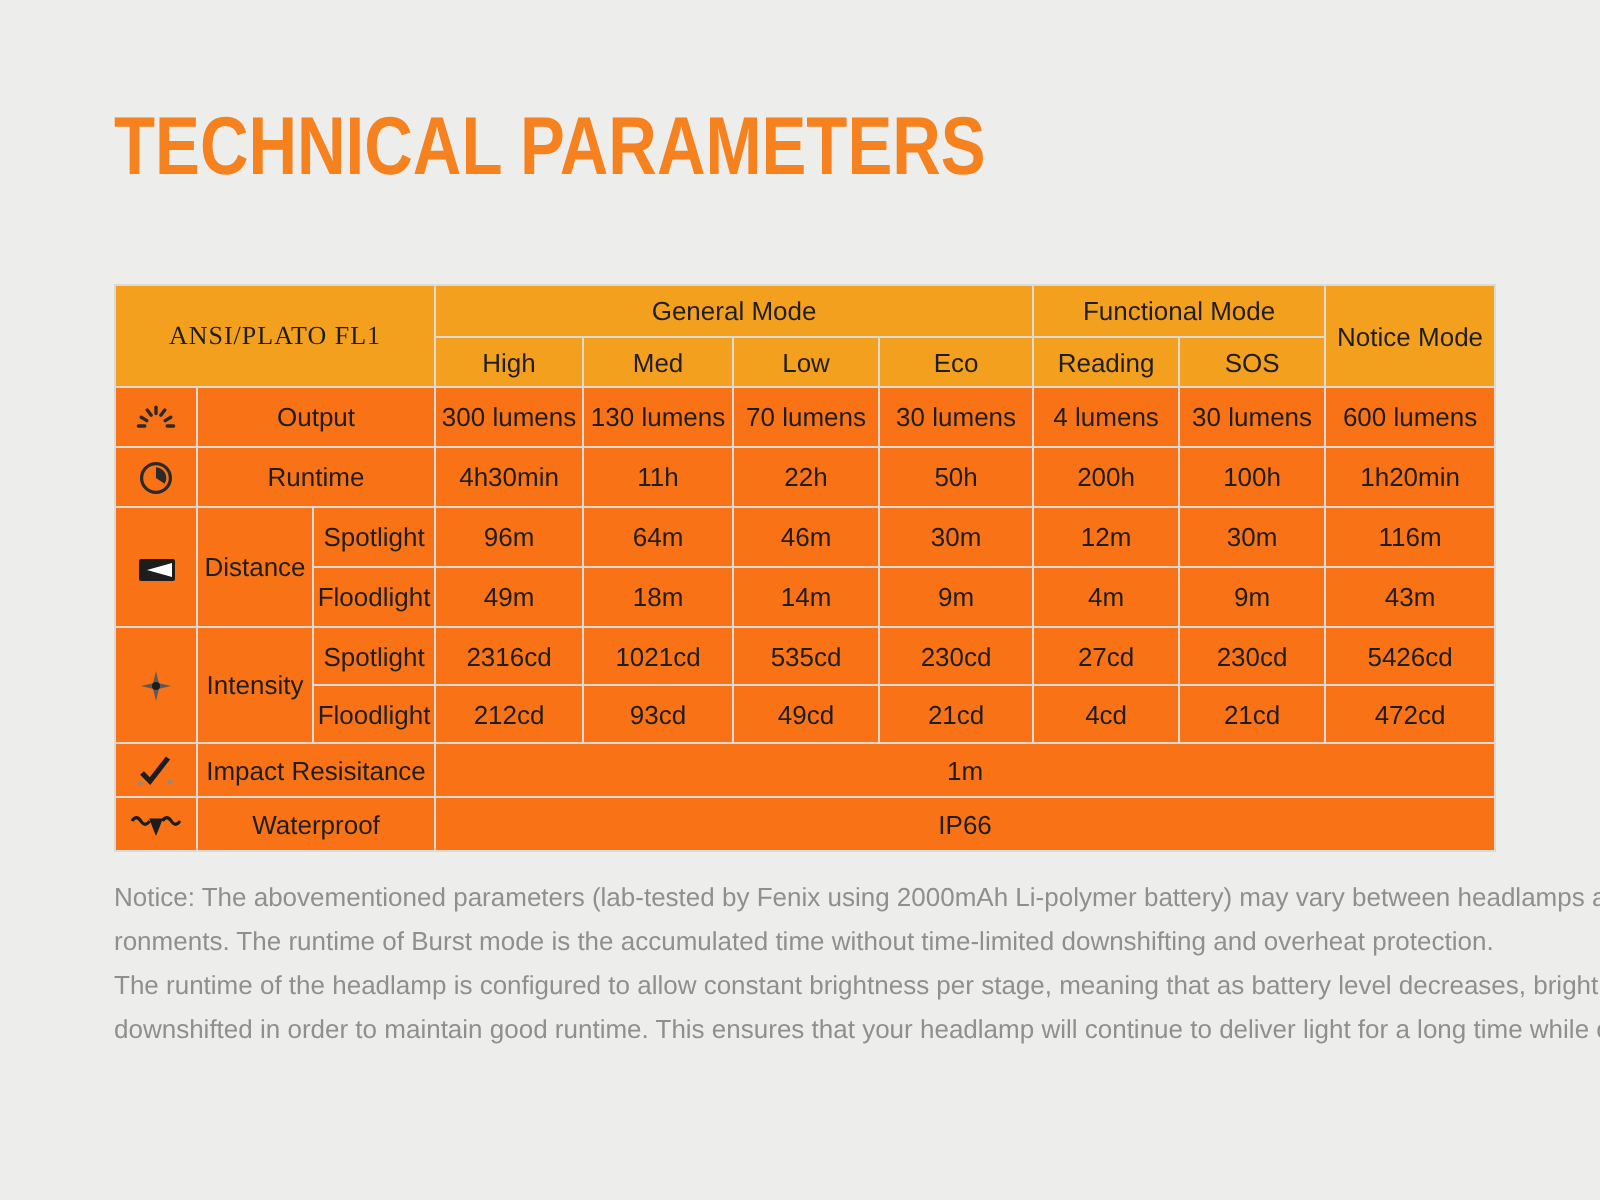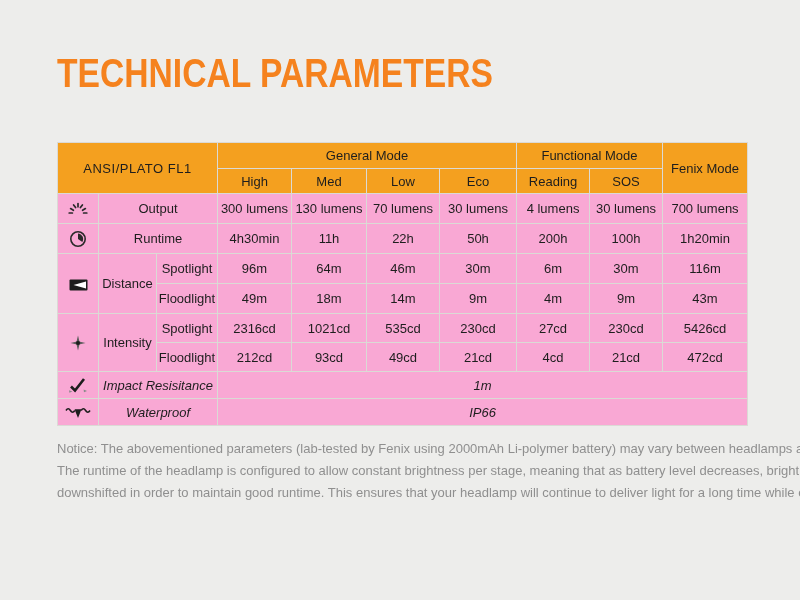--- a/index.html
+++ b/index.html
@@ -25,30 +25,30 @@
     border-collapse:collapse;table-layout:fixed;
     width:690px;
   }
   table.spec td{
     border:1px solid #DBDAD5;
     text-align:center;vertical-align:middle;
     font-size:13px;color:#1E1E1E;
     padding:0;overflow:hidden;
   }
   td.hd{background:#F4A01F;border-color:#D9CEB4;}
-  td.bd{background:#f9a8d4;}
-  td.corner{font-size:18px;text-align:left;padding-left:5px;letter-spacing:0.5px;}
+  td.bd{background:#f97316;}
+  td.corner{font-size:18px;text-align:left;padding-left:5px;letter-spacing:0.5px;font-family:Liberation Serif, serif;}
   td.group{font-size:14px;}
   td.mode{font-size:13.5px;}
   td.lbl{font-size:13.5px;}
   tr.hr1{height:26px;}
   tr.hr2{height:25px;padding-left:44px;}
   tr.dr{height:30px;}
   tr.dr2{height:29px;}
-  tr.sr{height:27px;font-style:italic;}
+  tr.sr{height:27px;}
   .icn{display:inline-block;line-height:0;vertical-align:middle;}
 
   .notice{
     position:absolute;left:57px;top:438px;width:692px;
     font-size:13px;color:#8F8F8F;line-height:22px;
   }
   .notice div{white-space:nowrap;}
 </style>
 </head>
 <body>
@@ -69,21 +69,21 @@
       <col style="width:73px">
         <col style="width:73px">
         <col style="width:85px">
     </colgroup>
 
     <tbody>
         <tr class="hr1">
       <td class="hd corner" colspan="3" rowspan="2">ANSI/PLATO FL1</td>
       <td class="hd group" colspan="4">General Mode</td>
       <td class="hd group" colspan="2">Functional Mode</td>
-      <td class="hd group" rowspan="2">Fenix Mode</td>
+      <td class="hd group" rowspan="2">Notice Mode</td>
     </tr>
     <tr class="hr2">
       <td class="hd mode">High</td>
       <td class="hd mode">Med</td>
       <td class="hd mode">Low</td>
       <td class="hd mode">Eco</td>
       <td class="hd mode">Reading</td>
       <td class="hd mode">SOS</td>
     </tr>
 
@@ -103,21 +103,21 @@
           </svg>
         </span>
       </td>
       <td class="bd lbl" colspan="2">Output</td>
       <td class="bd">300 lumens</td>
       <td class="bd">130 lumens</td>
       <td class="bd">70 lumens</td>
       <td class="bd">30 lumens</td>
       <td class="bd">4 lumens</td>
       <td class="bd">30 lumens</td>
-      <td class="bd">700 lumens</td>
+      <td class="bd">600 lumens</td>
     </tr>
 
     <tr class="dr">
       <td class="bd">
         <span class="icn">
           <svg width="18" height="18" viewBox="0 0 18 18">
             <circle cx="9" cy="9" r="7.2" fill="none" stroke="#2a2a2a" stroke-width="1.6"></circle>
             <path d="M9,9 L9,3.6 A5.4,5.4 0 0 1 13.3,11.9 Z" fill="#2a2a2a"></path>
           </svg>
         </span>
@@ -140,21 +140,21 @@
             <polygon points="17,2.5 4.5,6 17,9.5" fill="#ffffff"></polygon>
           </svg>
         </span>
       </td>
       <td class="bd lbl" rowspan="2">Distance</td>
       <td class="bd lbl">Spotlight</td>
       <td class="bd">96m</td>
       <td class="bd">64m</td>
       <td class="bd">46m</td>
       <td class="bd">30m</td>
-      <td class="bd">6m</td>
+      <td class="bd">12m</td>
       <td class="bd">30m</td>
       <td class="bd">116m</td>
     </tr>
     <tr class="dr">
       <td class="bd lbl">Floodlight</td>
       <td class="bd">49m</td>
       <td class="bd">18m</td>
       <td class="bd">14m</td>
       <td class="bd">9m</td>
       <td class="bd">4m</td>
@@ -218,17 +218,18 @@
         </span>
       </td>
       <td class="bd lbl" colspan="2">Waterproof</td>
       <td class="bd" colspan="7">IP66</td>
     </tr>
   </tbody>
     </table>
 
   <div class="notice">
     <div>Notice: The abovementioned parameters (lab-tested by Fenix using 2000mAh Li-polymer battery) may vary between headlamps and envi-</div>
+    <div>ronments. The runtime of Burst mode is the accumulated time without time-limited downshifting and overheat protection.</div>
     <div>The runtime of the headlamp is configured to allow constant brightness per stage, meaning that as battery level decreases, brightness will be</div>
     <div>downshifted  in order to maintain good runtime. This ensures that your headlamp will continue to deliver light for a long time while outdoors.</div>
   </div>
 
 </div>
 
 </body></html>

